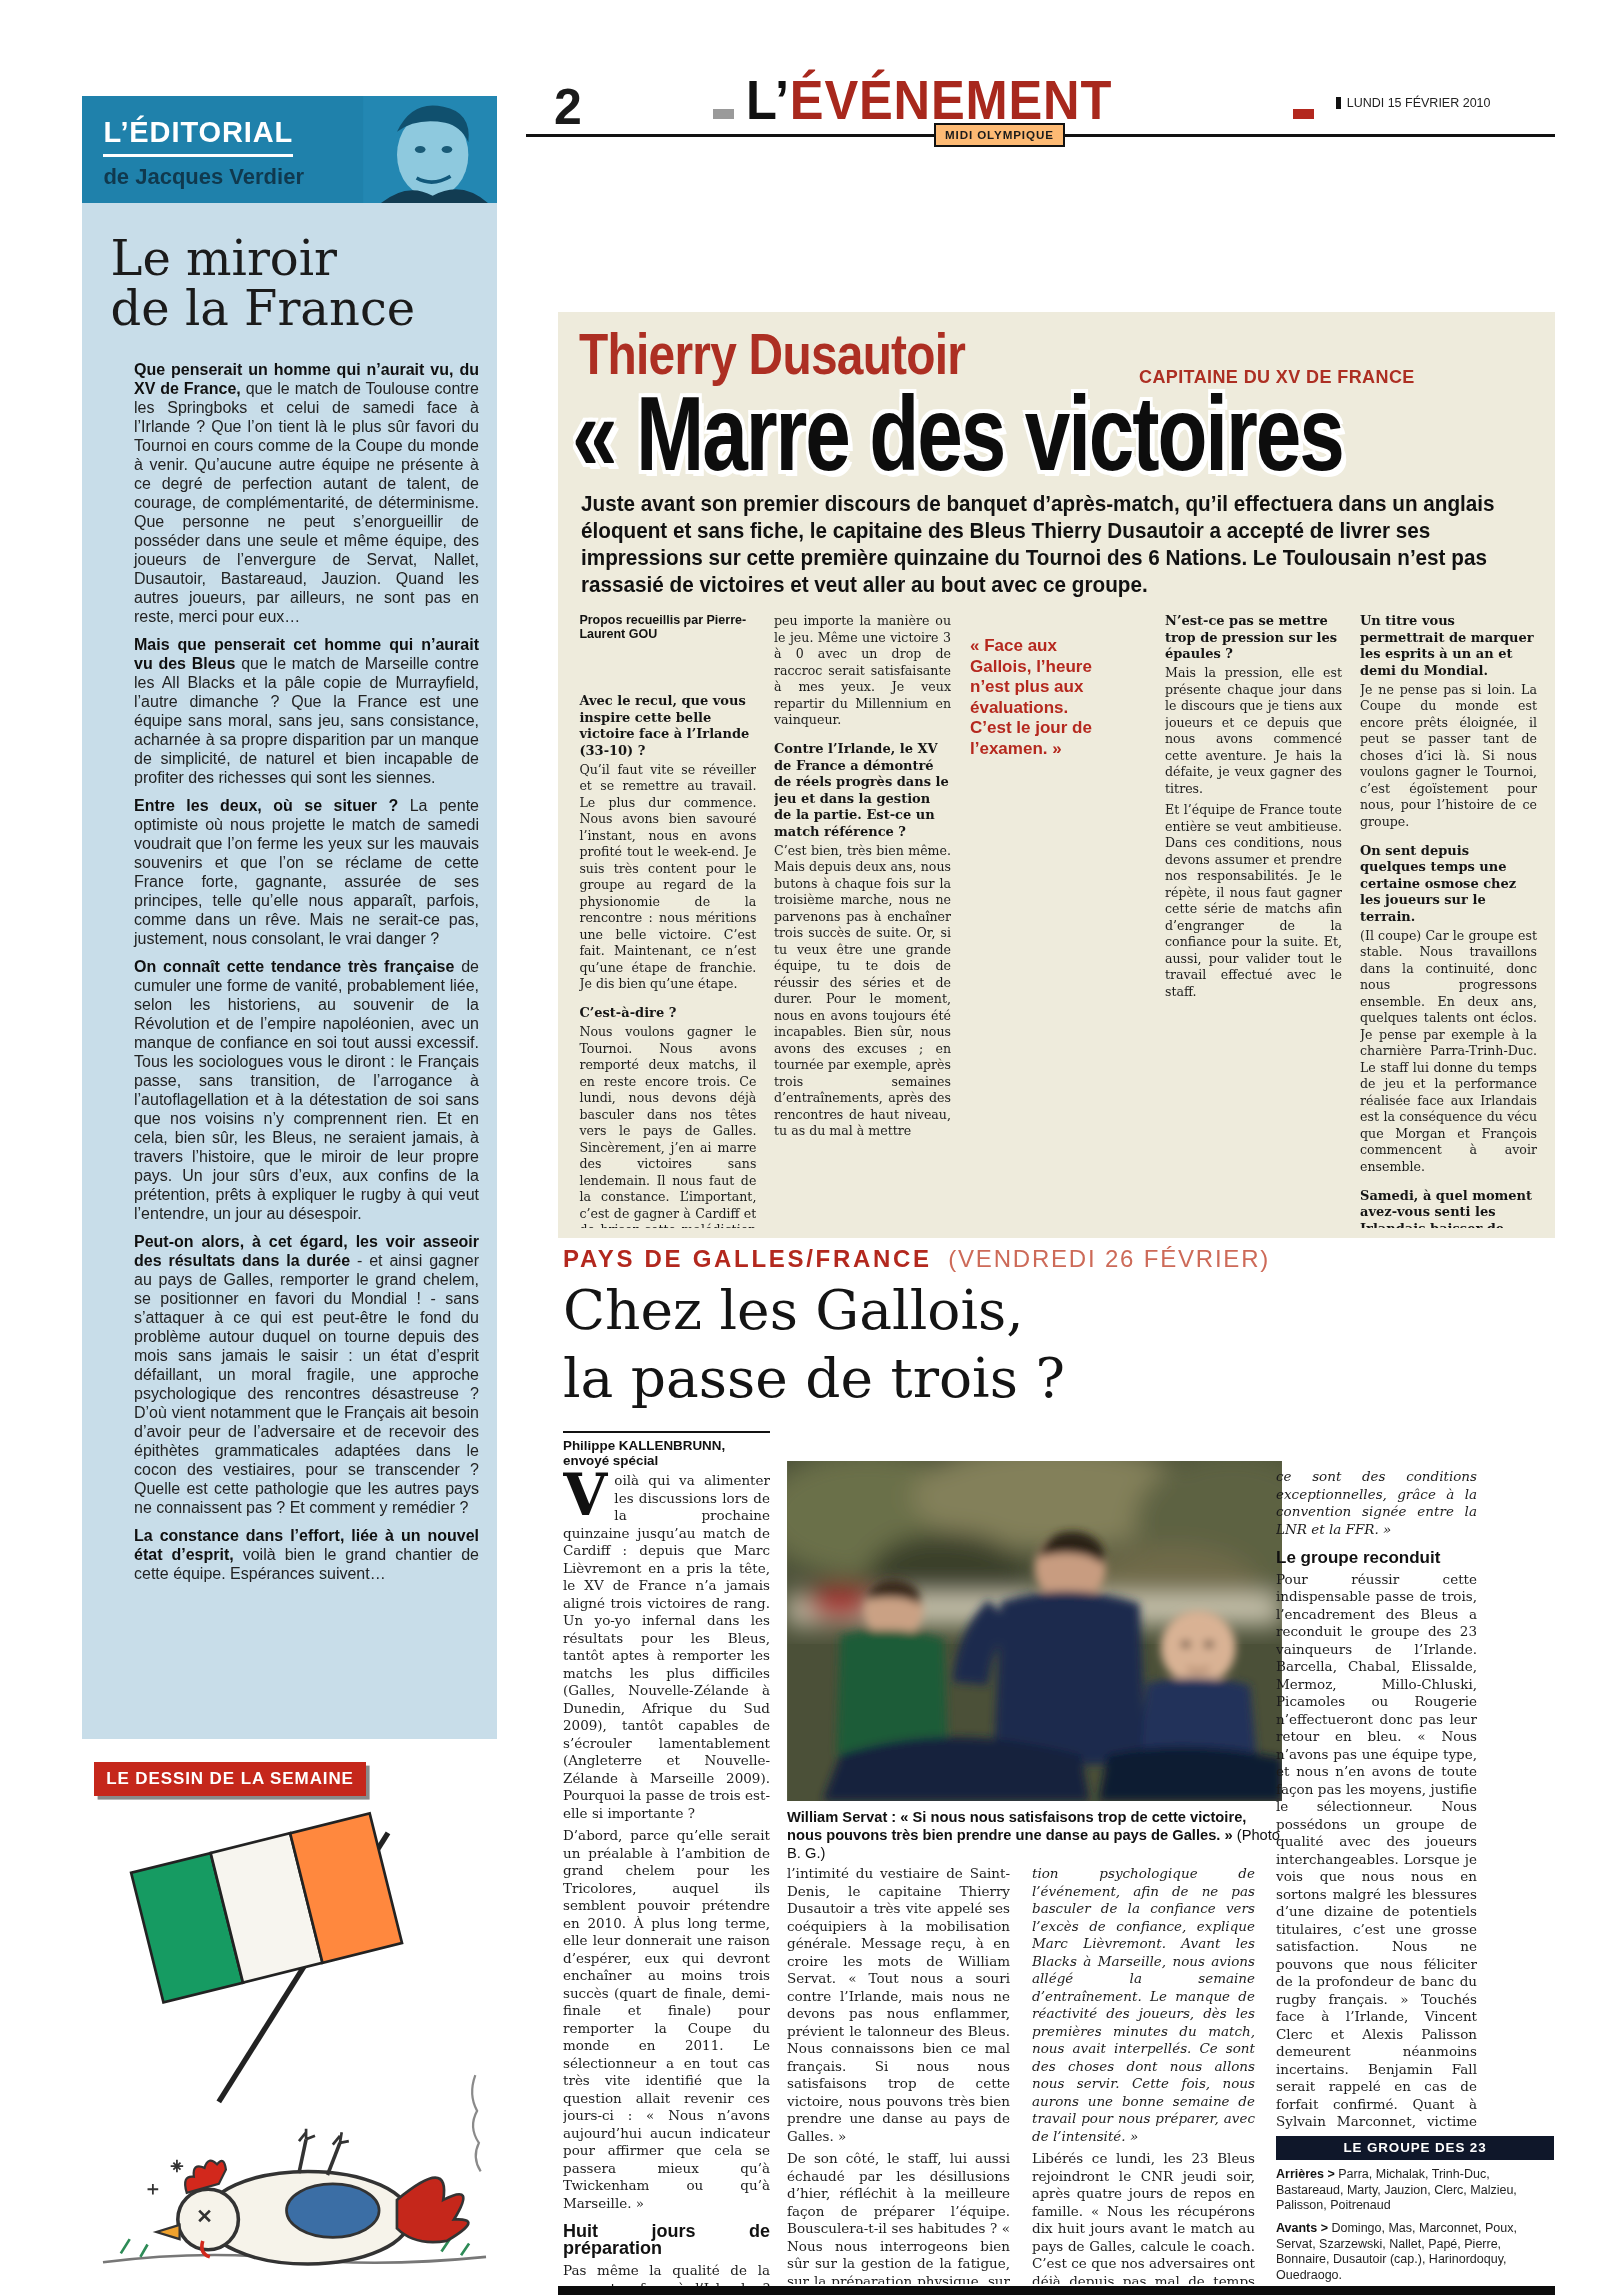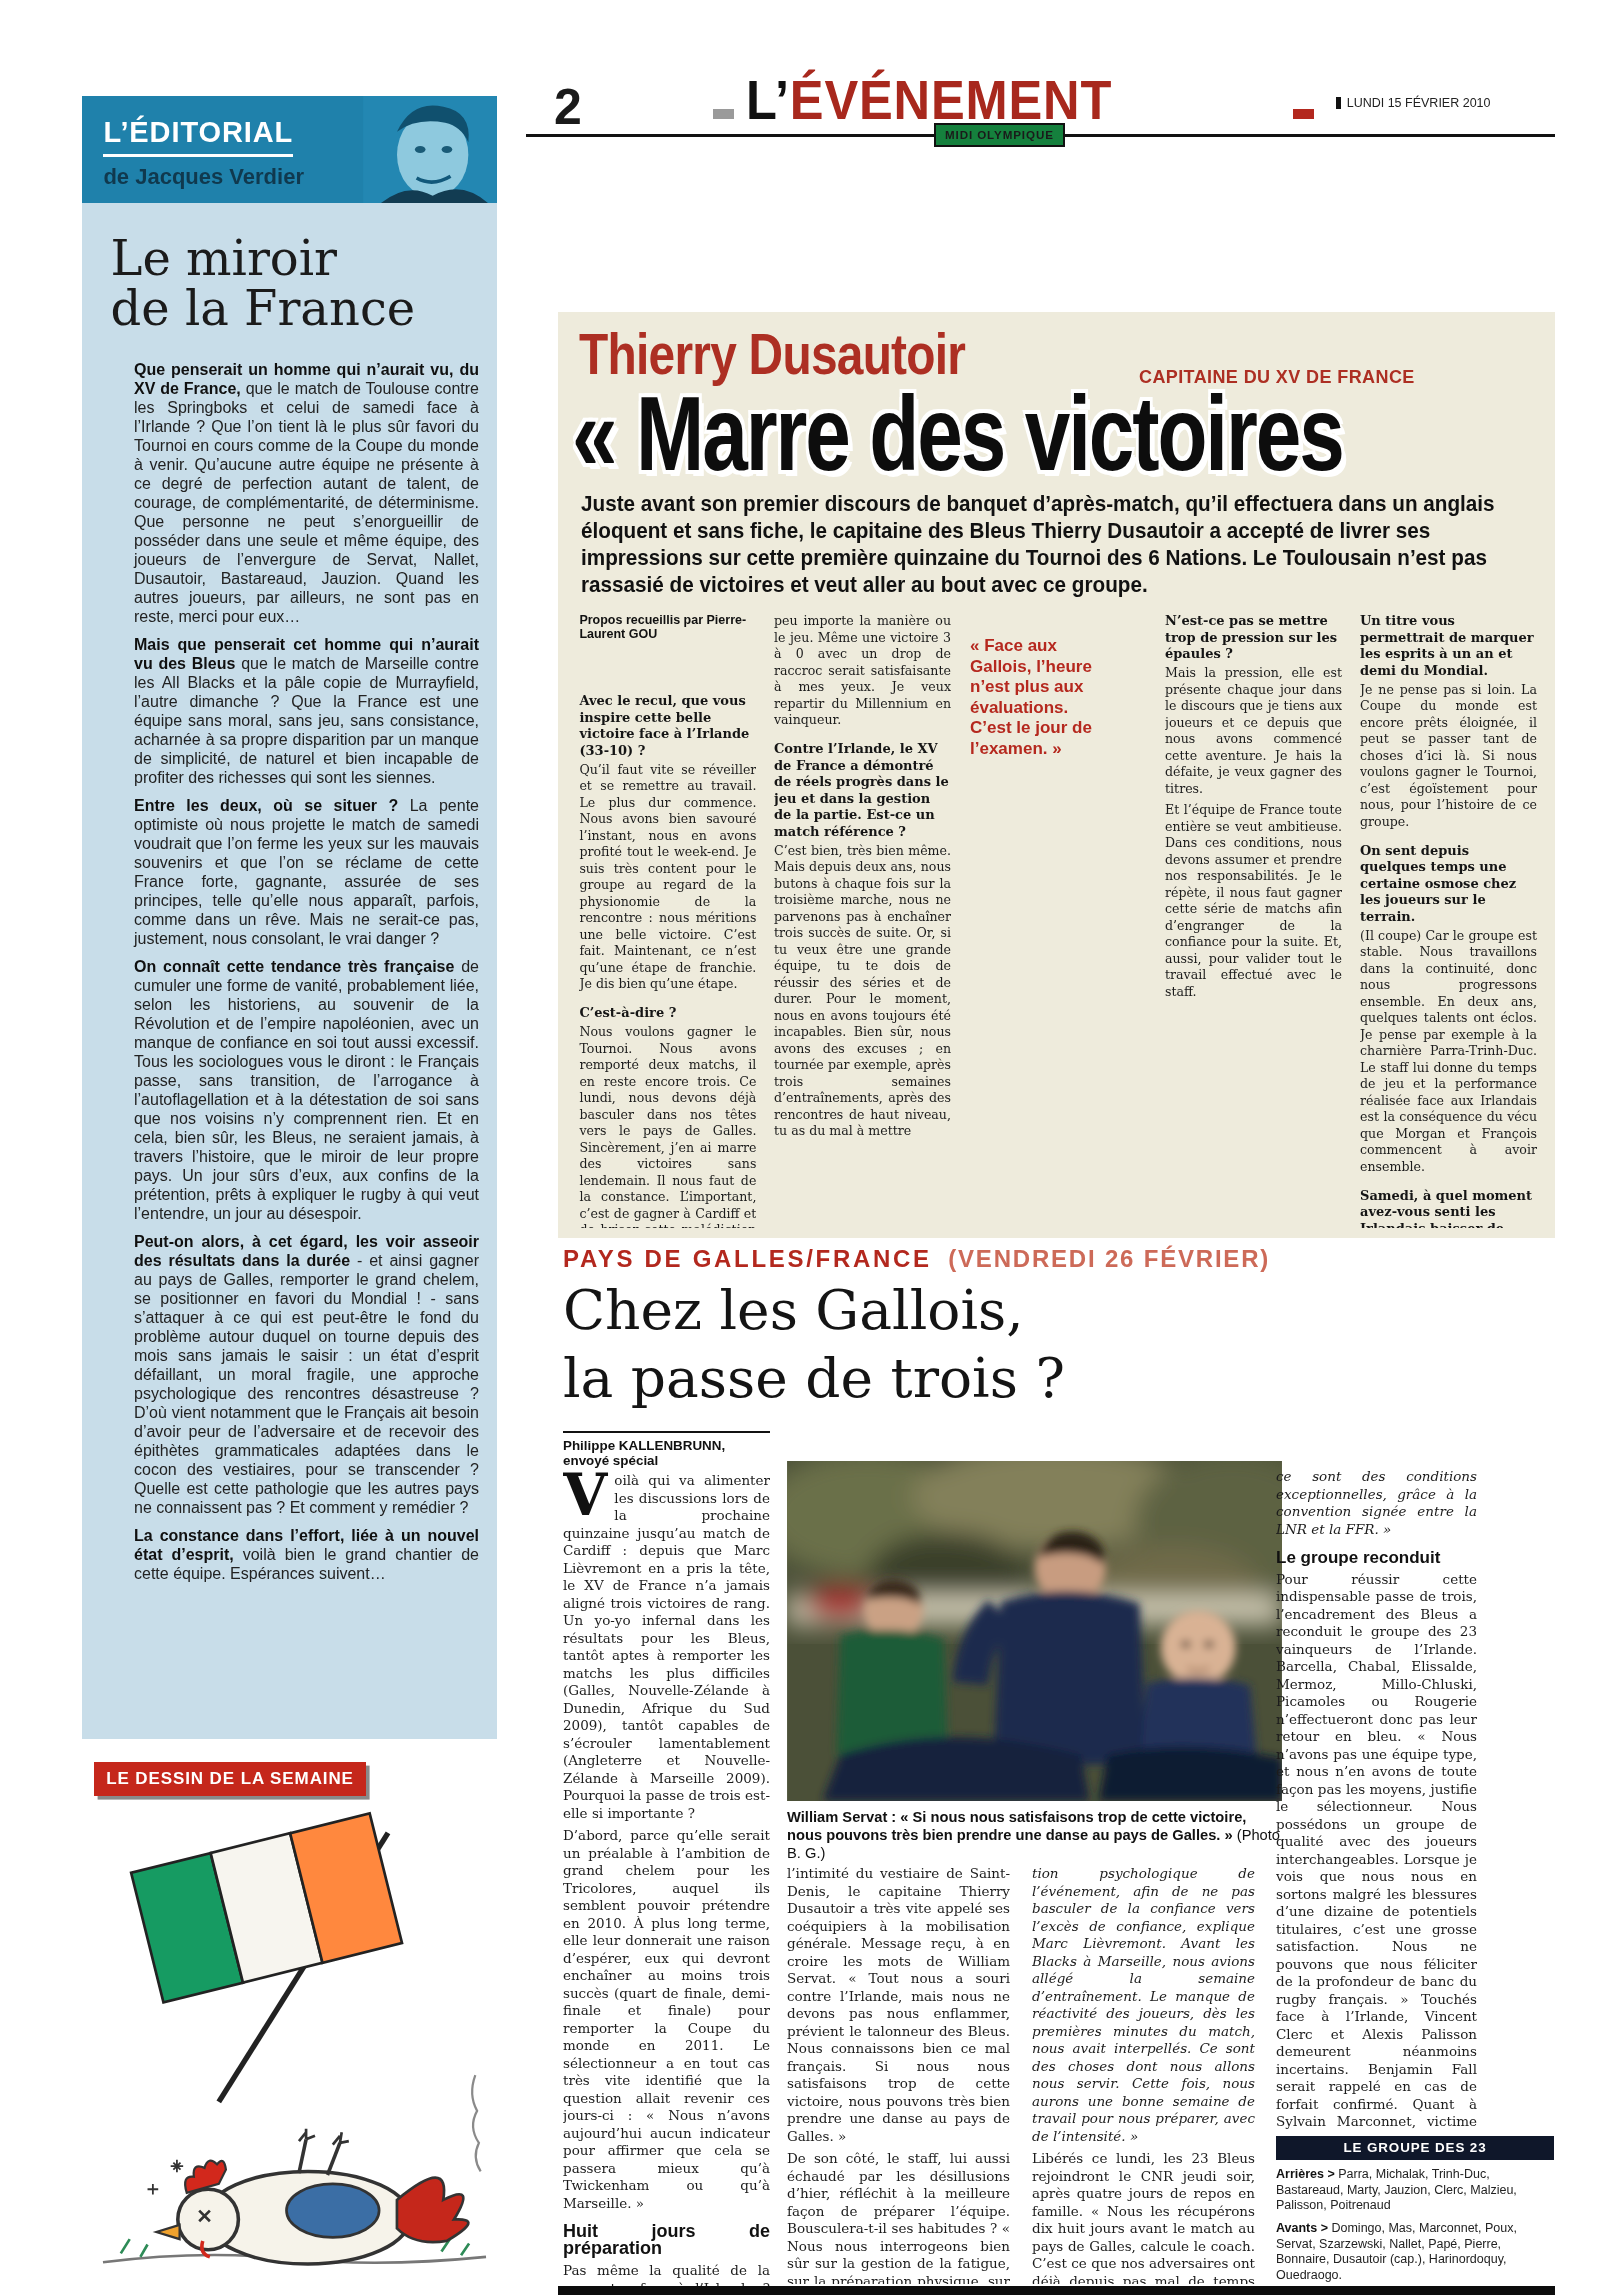--- a/index.html
+++ b/index.html
@@ -8,21 +8,21 @@
   .abs{position:absolute;}
 
   
   .page-number{font-size:50px;font-weight:bold;letter-spacing:-1.8px;}
   .section-title{font-size:55px;font-weight:bold;letter-spacing:0.9px;white-space:nowrap;
                  transform:scaleX(.92);transform-origin:left;}
   .section-title .lprefix{color:#111;}
   .section-title .rest{color:#a8281d;}
   .hdr-dash{height:9.8px;width:21.4px;}
   .hdr-rule{height:2.7px;background:#111;}
-  .masthead-box{border:2.7px solid #111;background:#15803d;font-size:11.6px;font-weight:bold;
+  .masthead-box{border:2.7px solid #111;background:#fdba74;font-size:11.6px;font-weight:bold;
                 letter-spacing:0.9px;text-align:center;line-height:19.6px;padding:0 9px;}
   .date-line{font-size:12.5px;color:#222;white-space:nowrap;}
   .date-bar{display:inline-block;width:4.5px;height:11.6px;background:#111;margin-right:6.2px;
             vertical-align:-1.8px;}
 
   
   .edit-banner{background:#1f81ab;}
   .edit-kicker{color:#fff;font-size:29px;font-weight:bold;letter-spacing:0.9px;
                border-bottom:3.6px solid #fff;display:inline-block;padding-bottom:5.3px;}
   .edit-author{color:#10394e;font-size:22px;font-weight:bold;margin-top:7.1px;}
@@ -50,21 +50,21 @@
   .q{font-family:"DejaVu Serif",serif;font-weight:bold;font-size:13px;line-height:16.5px;
      margin:12.5px 0 2.7px 0;color:#151515;}
   .a{font-family:"DejaVu Serif",serif;font-size:12.6px;line-height:16.5px;margin:0;
      text-align:justify;color:#1c1c1c;}
   .a + .a{margin-top:5.3px;}
   .pull-quote{color:#b5281e;font-size:17px;line-height:20.5px;font-weight:bold;width:134px;
               margin-top:23px;}
 
   
   .m-kicker{font-size:24px;font-weight:bold;letter-spacing:2.7px;color:#b3281e;white-space:nowrap;}
-  .m-kicker-date{font-size:24px;font-weight:bold;letter-spacing:1.8px;color:#cd6a58;}
+  .m-kicker-date{font-size:24px;font-weight:normal;letter-spacing:1.8px;color:#cd6a58;}
   .m-headline{font-family:"DejaVu Serif",serif;font-size:55px;line-height:68px;color:#141414;}
   .m-byline{font-size:13.4px;color:#111;border-top:2.7px solid #111;padding-top:5.3px;}
   .m-byline b{font-weight:bold;}
   .m-body{font-family:"DejaVu Serif",serif;font-size:13.5px;line-height:17.5px;
           text-align:justify;color:#1c1c1c;}
   .m-body p{margin:0 0 5.3px 0;}
   .m-sub{font-family:"Liberation Sans",sans-serif;font-size:18px;font-weight:bold;
          color:#111;margin:10.7px 0 4.5px 0;}
   .dropcap{float:left;font-family:"DejaVu Serif",serif;font-size:57px;line-height:46px;
            font-weight:bold;padding-right:7.1px;color:#111;}

